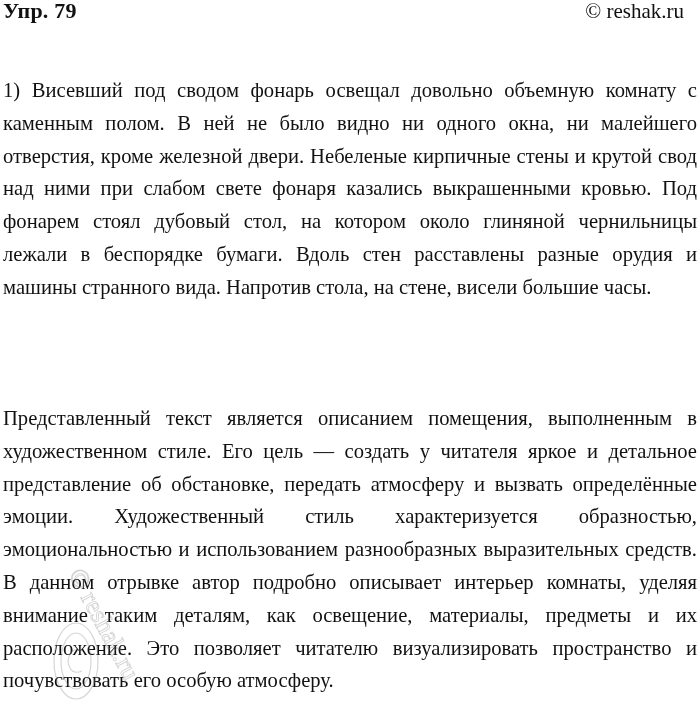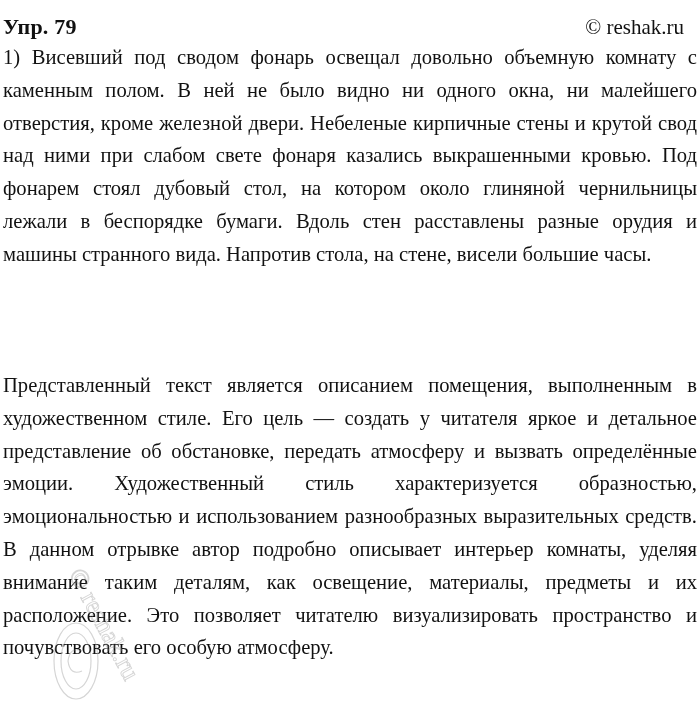--- a/index.html
+++ b/index.html
@@ -10,21 +10,21 @@
     body {
       width: 700px;
       height: 716px;
       overflow: hidden;
       position: relative;
       font-family: "Liberation Serif", "DejaVu Serif", serif;
       color: #111111;
     }
     .header {
       position: absolute;
-      top: 16px;
+      top: 0;
       left: 0;
       width: 688px;
       height: 30px;
     }
     .ex-title {
       position: absolute;
       left: 3px;
       top: -2px;
       font-weight: bold;
       font-size: 22px;
@@ -39,20 +39,21 @@
       line-height: 26px;
     }
     .para {
       position: absolute;
       left: 3px;
       width: 694px;
       font-size: 20.6px;
       line-height: 32.8px;
       text-align: justify;
       text-align-last: left;
+      margin-top: 33px;
     }
     .para1 { top: 41px; }
     .para2 { top: 369px; }
     .para b { font-weight: normal; }
     .watermark {
       position: absolute;
       left: 48px;
       top: 566px;
       width: 110px;
       height: 150px;

